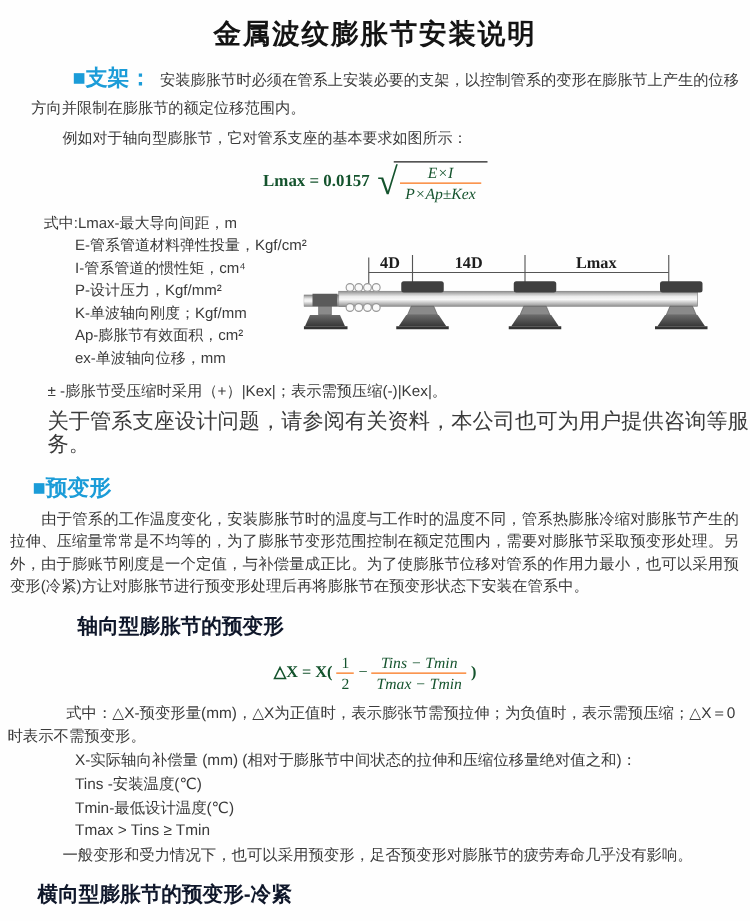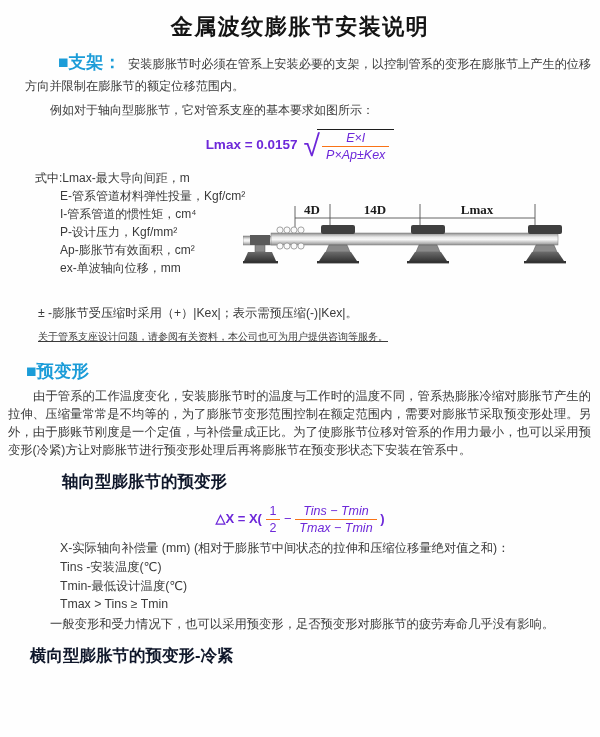--- a/index.html
+++ b/index.html
@@ -8,40 +8,40 @@
 
   h1.title { margin:0; padding-top:12px; text-align:center;
              font-size:22px; font-weight:bold; color:#141414; letter-spacing:1.5px; }
 
   
   .p-support { margin:9px 4px 0 25px; font-size:12.2px; line-height:22px; text-indent:33px; }
   .inline-head { color:#1b9cd8; font-weight:bold; font-size:17.5px; margin-right:7px; }
   .p-example { margin:3px 25px 0 50px; font-size:12px; line-height:20px; }
 
   
-  .formula { text-align:center; font-family:Liberation Sans, sans-serif; color:#6d28d9; }
+  .formula { text-align:center; font-family:Liberation Serif, serif; color:#14532d; }
   .f-bold { font-weight:bold; }
   .formula1 { margin:9px 0 6px; font-size:13.5px; }
   .sqrt { display:inline-flex; align-items:center; margin-left:6px; vertical-align:middle; }
   .sqrt-sign { font-size:30px; line-height:0.85; margin-right:-3px; font-weight:400; }
   .sqrt-body { display:inline-block; border-top:1.6px solid #1d1d1d; padding:1px 5px 0; }
   .frac { display:inline-block; vertical-align:middle; text-align:center; line-height:1.15; font-size:12.5px; }
   .frac .fn { display:block; padding:0 4px 1px; }
   .frac .fd { display:block; border-top:1px solid #f97316; padding:1px 4px 0; }
   .it { font-style:italic; }
 
   
   .defs-wrap { position:relative; margin-top:3px; height:127px; }
   .def-line { font-size:12px; line-height:18px; margin-left:60px; white-space:nowrap; }
   .def-line.first { margin-left:35px; }
   .diagram { position:absolute; left:243px; top:28px; width:332px; height:82px; }
   .dim-label { font-family:"Liberation Serif","DejaVu Serif",serif; font-weight:bold; font-size:13px; fill:#1d1d1d; }
 
   .note-pm { font-size:12.2px; line-height:19px; margin:8px 0 0 38px; }
-  .note-service { font-size:10px; line-height:19px; margin:4px 0 0 38px;text-decoration:underline; }
+  .note-service { font-size:17px; line-height:19px; margin:4px 0 0 38px; }
 
   
   .sec-head2 { color:#1b9cd8; font-size:17.5px; font-weight:bold; margin:13px 0 0 26px; }
   .p-preform { margin:4px 9px 0 8px; font-size:12.3px; line-height:18.2px; text-indent:25px; text-align:justify; }
 
   .sub-head { color:#0f172a; font-size:16.5px; font-weight:bold; }
   .axial-head { margin:11px 0 0 62px; }
   .formula2 { margin:11px 0 4px; font-size:13px; }
   .p-explain { margin:7px 8px 0 6px; font-size:12.3px; line-height:19px; text-indent:47px; }
   .axial-item { font-size:12.3px; line-height:18.6px; margin-left:60px; white-space:nowrap; }
@@ -65,20 +65,21 @@
         <span class="sqrt-sign">√</span>
         <span class="sqrt-body"><span class="frac it"><span class="fn">E×I</span><span class="fd">P×Ap±Kex</span></span></span>
       </span>
   </div>
 
   <div class="defs-wrap">
     <div class="def-line first">式中:Lmax-最大导向间距，m</div>
     <div class="def-line">E-管系管道材料弹性投量，Kgf/cm²</div>
     <div class="def-line">I-管系管道的惯性矩，cm⁴</div>
     <div class="def-line">P-设计压力，Kgf/mm²</div>
+    <div class="def-line">K-单波轴向刚度；Kgf/mm</div>
     <div class="def-line">Ap-膨胀节有效面积，cm²</div>
     <div class="def-line">ex-单波轴向位移，mm</div>
 
     <svg class="diagram" viewBox="0 0 332 82" xmlns="http://www.w3.org/2000/svg">
       <defs>
         <linearGradient id="pipeGrad" x1="0" y1="0" x2="0" y2="1">
           <stop offset="0" stop-color="#8f8f8f"></stop>
           <stop offset="0.35" stop-color="#ececec"></stop>
           <stop offset="0.55" stop-color="#f7f7f7"></stop>
           <stop offset="1" stop-color="#949494"></stop>
@@ -151,20 +152,21 @@
   <div class="sub-head axial-head">轴向型膨胀节的预变形</div>
 
   <div class="formula formula2">
     <span class="f-bold">△X = X(</span>
     <span class="frac"><span class="fn">1</span><span class="fd">2</span></span>
     <span>−</span>
     <span class="frac it"><span class="fn">Tins − Tmin</span><span class="fd">Tmax − Tmin</span></span>
     <span class="f-bold">)</span>
   </div>
 
+  <p class="p-explain">式中：△X-预变形量(mm)，△X为正值时，表示膨张节需预拉伸；为负值时，表示需预压缩；△X＝0时表示不需预变形。</p>
 
   <div class="axial-item">X-实际轴向补偿量 (mm) (相对于膨胀节中间状态的拉伸和压缩位移量绝对值之和)：</div>
   <div class="axial-item">Tins -安装温度(℃)</div>
   <div class="axial-item">Tmin-最低设计温度(℃)</div>
   <div class="axial-item">Tmax &gt; Tins ≥ Tmin</div>
   <div class="note-general">一般变形和受力情况下，也可以采用预变形，足否预变形对膨胀节的疲劳寿命几乎没有影响。</div>
 
   <div class="sub-head lateral-head">横向型膨胀节的预变形-冷紧</div>
 
 </div>

